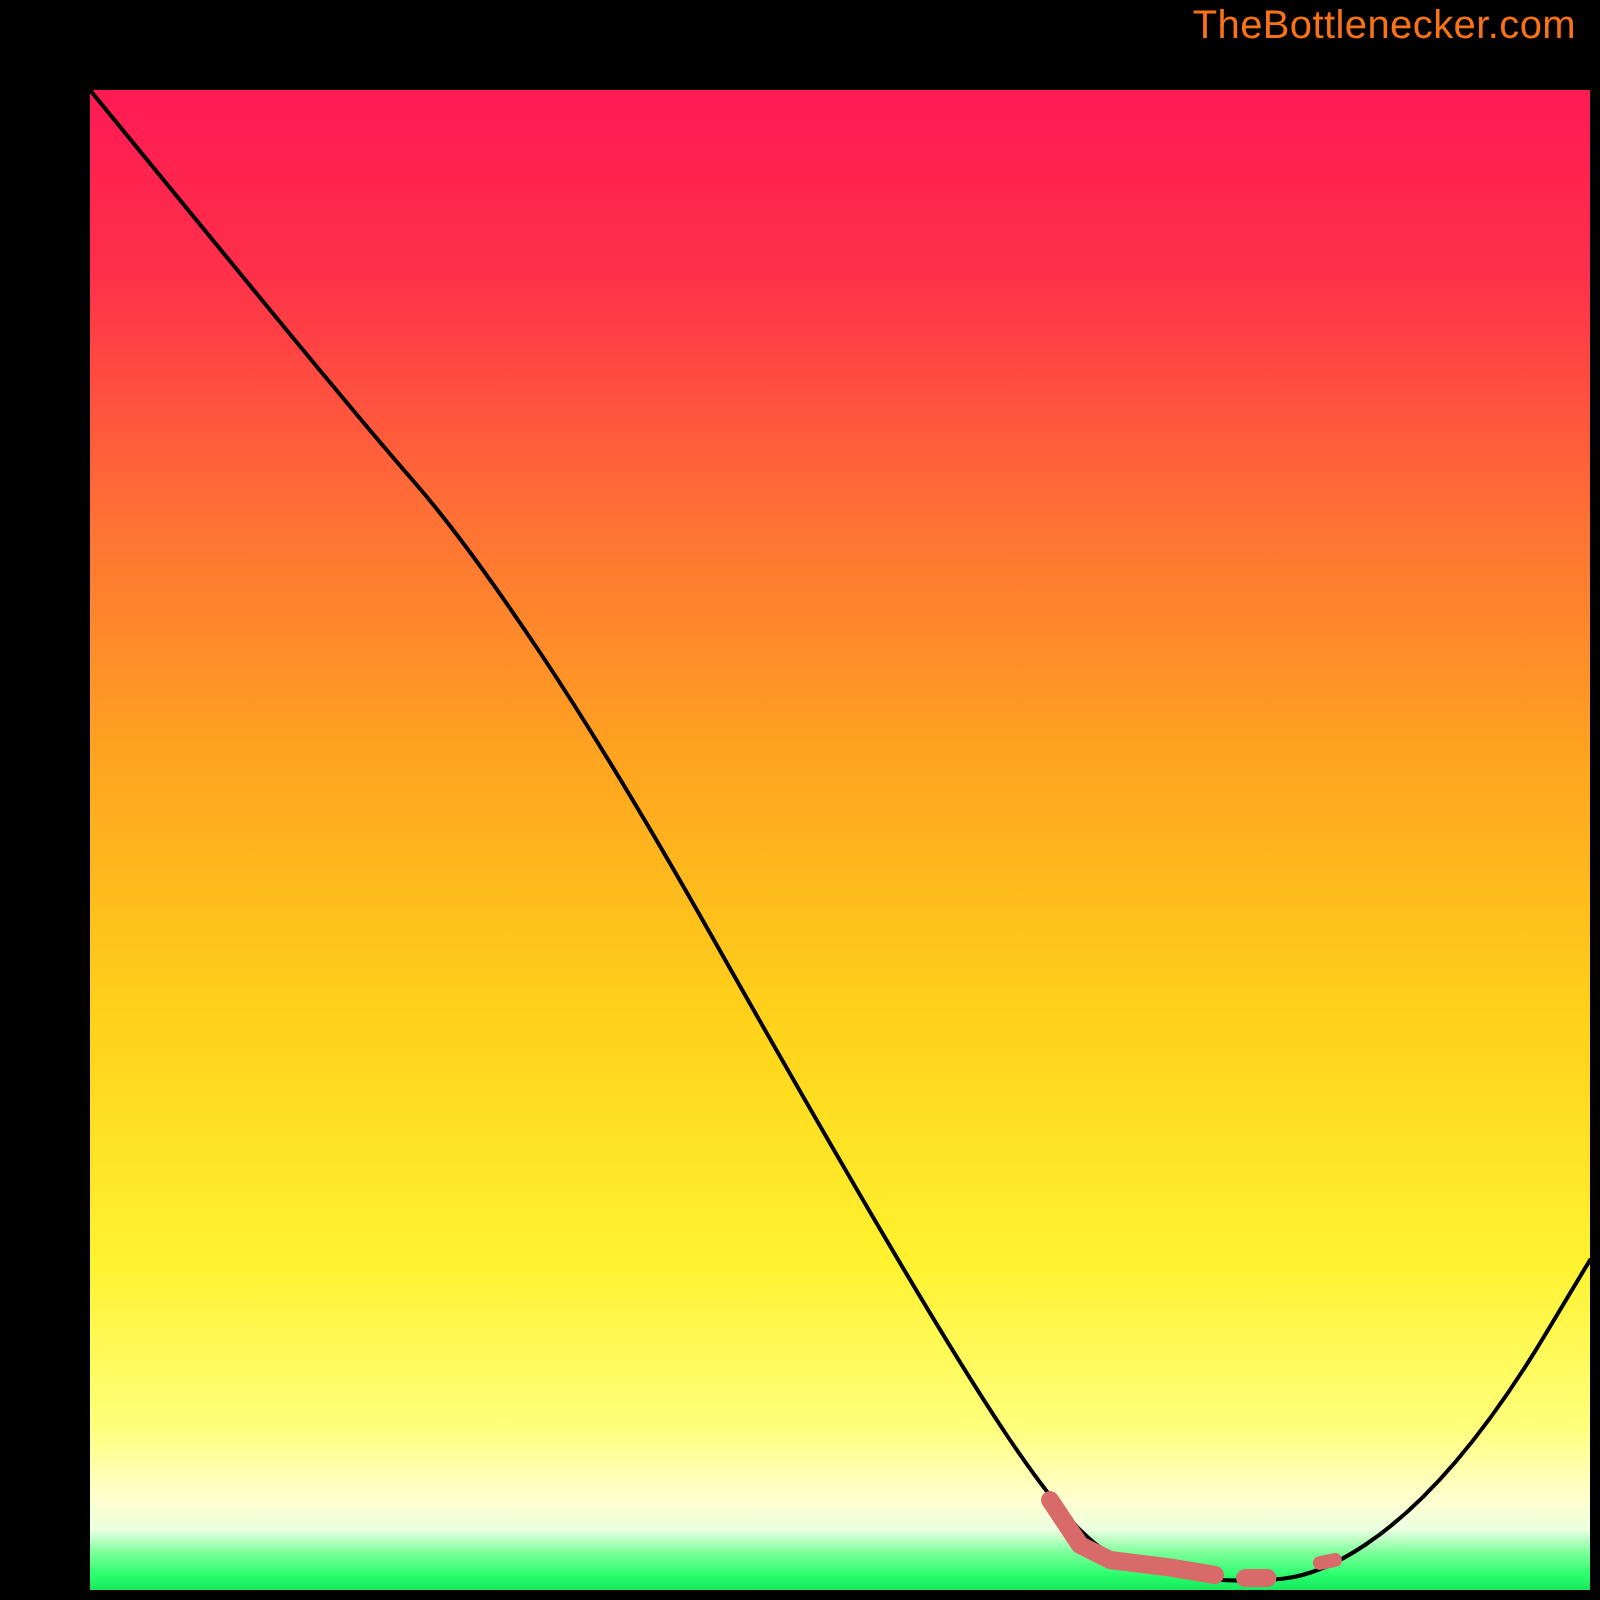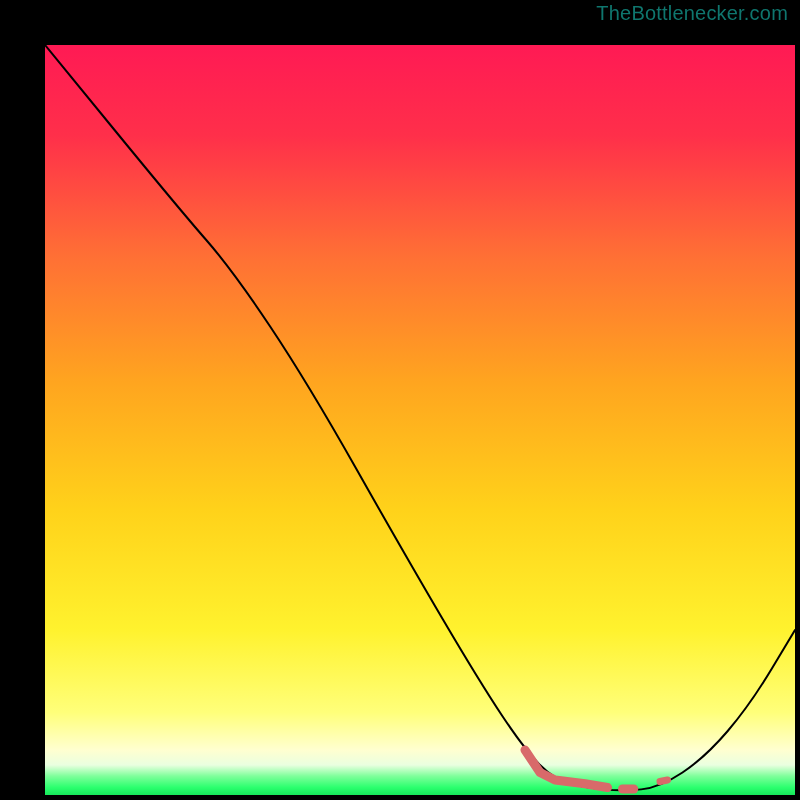--- a/index.html
+++ b/index.html
@@ -22,21 +22,21 @@
     position: absolute;
     left: 25px;
     top: 25px;
     width: 750px;
     height: 750px;
   }
   .watermark {
     position: absolute;
     top: 2px;
     right: 12px;
-    color: #0f766e;
+    color: #f97316;
     font-size: 20px;
     font-weight: 500;
     letter-spacing: 0.2px;
   }
 </style>
 </head>
 <body>
 
 <div class="watermark">TheBottlenecker.com</div>
 

